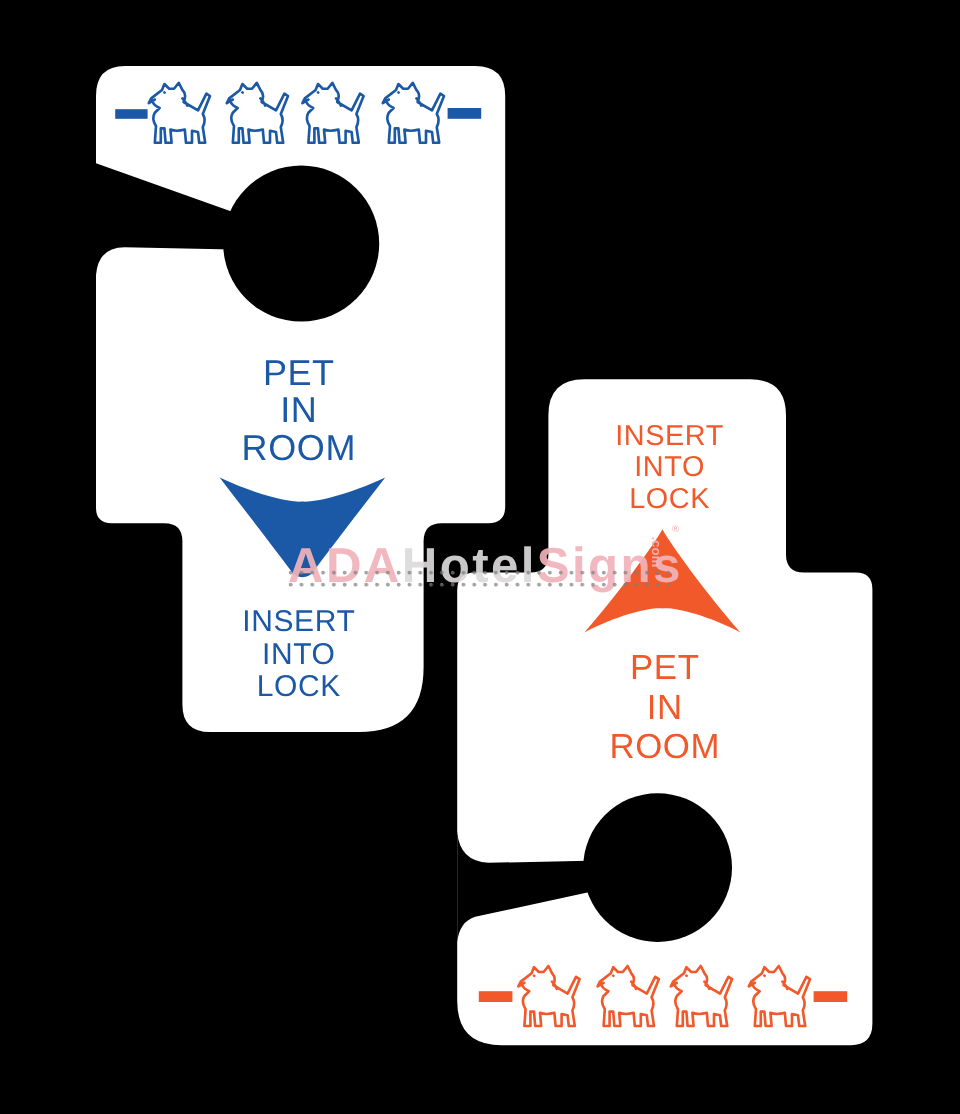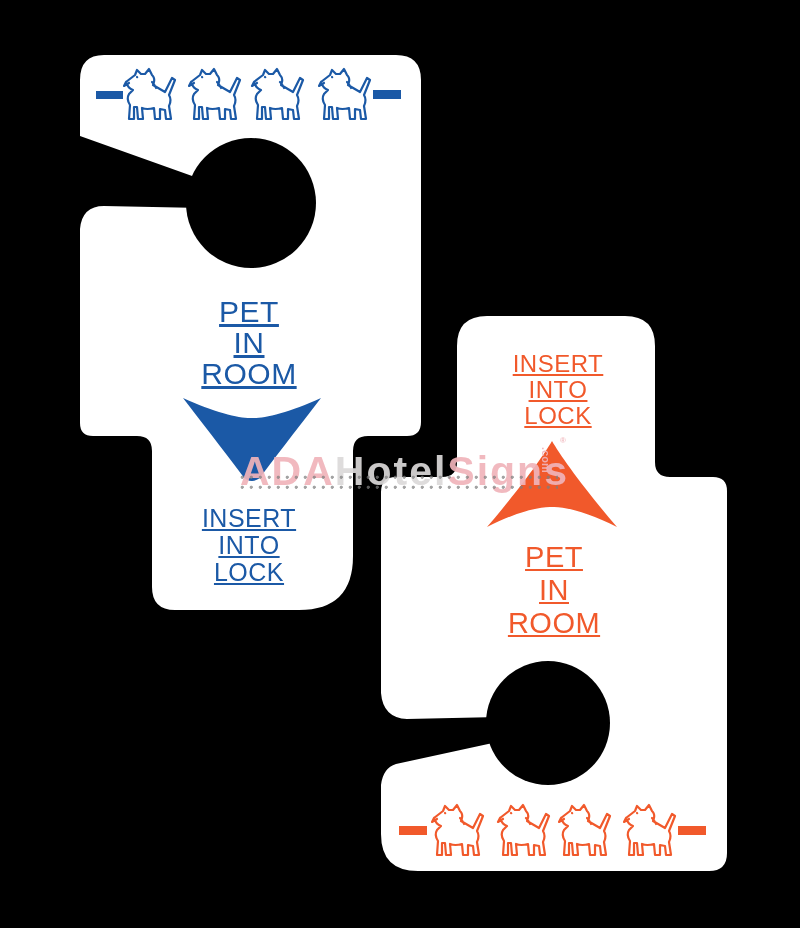--- a/index.html
+++ b/index.html
@@ -1,20 +1,20 @@
 <!DOCTYPE html>
 <html><head>
 <meta charset="utf-8">
 <style>
   html,body{margin:0;padding:0;background:#000;}
   .stage{position:relative;width:800px;height:928px;background:#000;overflow:hidden;
          font-family:"Liberation Sans", sans-serif;}
   .stage svg{position:absolute;left:0;top:0;}
   .txt{position:absolute;text-align:center;line-height:1;}
-  .txt div{margin:0;padding:0;text-decoration:underline;}
+  .txt div{margin:0;padding:0;}
   .pet-blue{left:149px;top:296px;width:200px;font-size:30px;line-height:31px;letter-spacing:.5px;}
   .ins-blue{left:149px;top:505px;width:200px;font-size:25px;line-height:27px;letter-spacing:.5px;}
   .ins-orange{left:458px;top:351px;width:200px;font-size:24px;line-height:26px;letter-spacing:.5px;}
   .pet-orange{left:454px;top:541px;width:200px;font-size:29px;line-height:33px;letter-spacing:.5px;}
   .watermark{position:absolute;left:240px;top:448px;font-size:41px;font-weight:700;
              letter-spacing:2px;white-space:nowrap;opacity:.92;}
   .wm-com{position:absolute;left:552px;top:447px;font-size:11px;font-weight:700;
           transform:rotate(90deg);transform-origin:left top;opacity:.92;}
   .wm-reg{position:absolute;left:560px;top:436px;font-size:8px;font-weight:700;opacity:.9;}
   .braille{position:absolute;left:240px;top:475px;width:318px;height:20px;opacity:.75;

